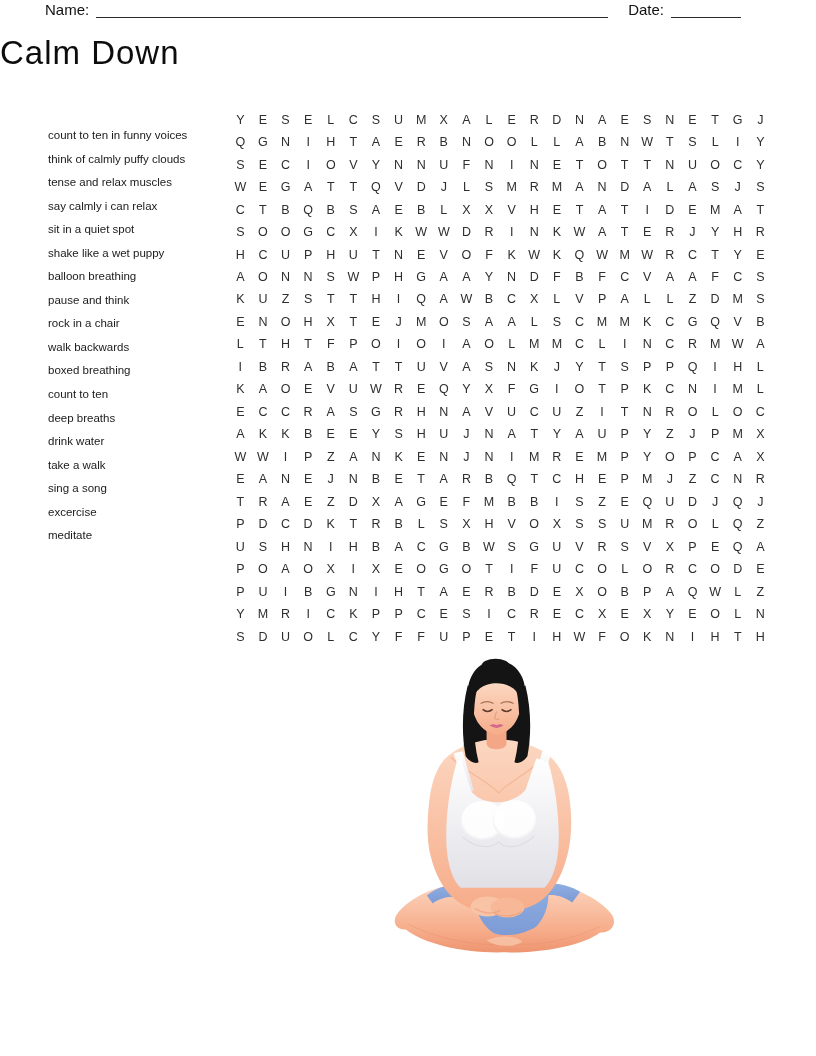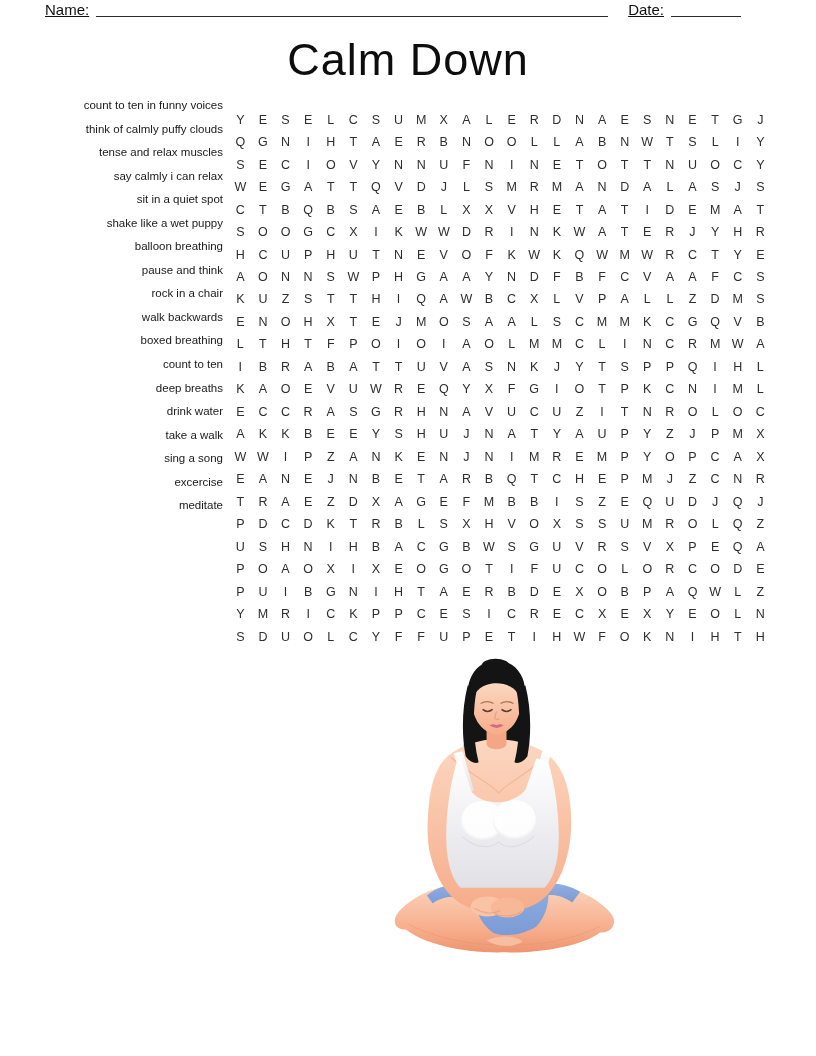--- a/index.html
+++ b/index.html
@@ -3,33 +3,33 @@
 <meta charset="utf-8">
 <style>
   html,body{margin:0;padding:0;background:#ffffff;}
   .page{
     position:relative;width:816px;height:1056px;background:#ffffff;overflow:hidden;
     font-family:"Liberation Sans", sans-serif;
   }
   
   .topline{
     position:absolute;left:45px;top:1px;width:696px;
-    display:flex;align-items:flex-start;font-size:15px;color:#111;text-decoration:underline;
+    display:flex;align-items:center;font-size:15px;color:#111;
   }
   .blank{border-bottom:1.5px solid #2b2b2b;height:15px;}
   .name-blank{flex:1;margin-left:7px;}
   .date-label{margin-left:20px;}
   .date-blank{width:70px;margin-left:7px;}
   
   .title{
-    position:absolute;top:34px;left:0;width:100%;text-align:center;
-    font-size:45px;color:#0d0d0d;font-weight:normal;letter-spacing:1px;
+    position:absolute;top:34px;left:0;width:100%;
+    font-size:33px;color:#0d0d0d;font-weight:normal;letter-spacing:1px;
   }
   
-  .word-list{position:absolute;left:48px;top:94px;width:175px;text-align:right;}
+  .word-list{position:absolute;left:48px;top:124px;width:175px;}
   .word-item{
     height:23.55px;line-height:23.55px;font-size:11.5px;color:#1a1a1a;
     white-space:nowrap;
   }
   
   .letter-grid{
     position:absolute;left:229px;top:108.5px;
     display:grid;grid-template-columns:repeat(24,22.61px);grid-auto-rows:22.48px;
   }
   .grid-cell{

